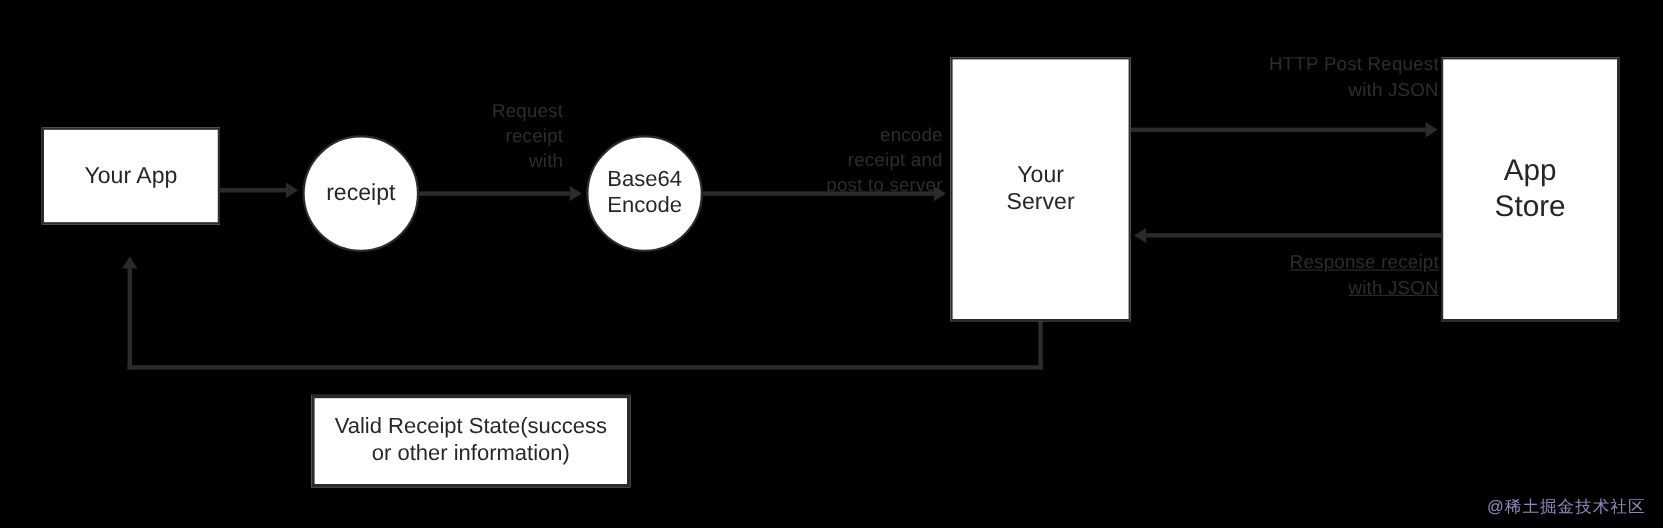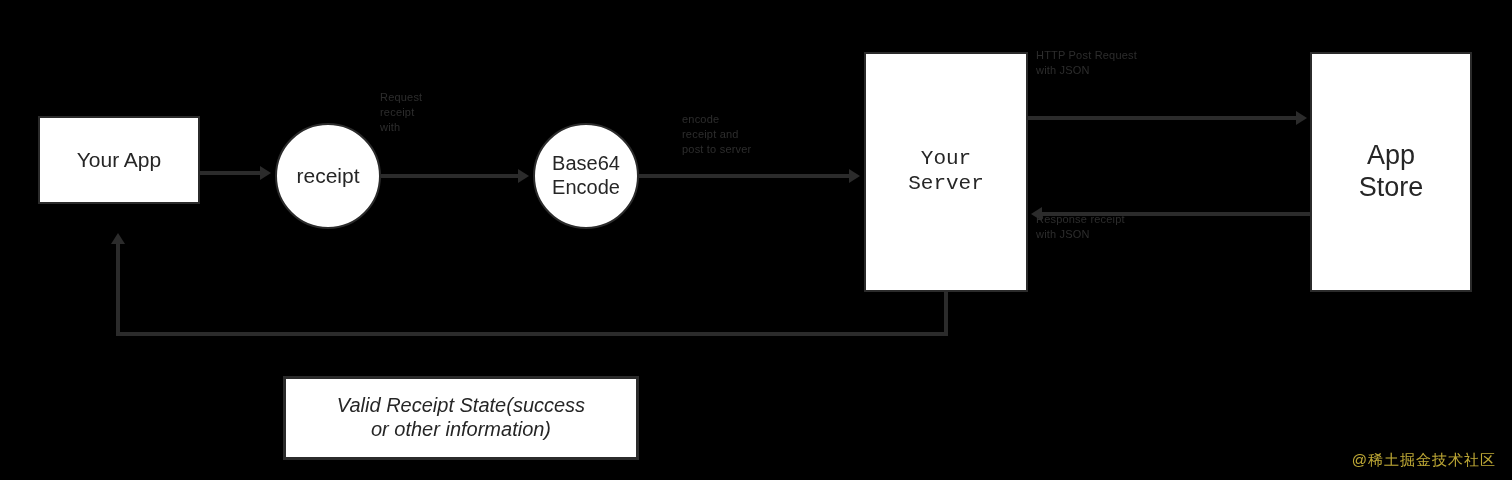--- a/index.html
+++ b/index.html
@@ -31,22 +31,22 @@
     z-index: 3;
   }
   .node.rect { border-radius: 0; }
   .node.circle { border-radius: 50%; }
 
   #node-your-app   { left: 38px;   top: 116px; width: 162px; height: 88px; font-size: 21px; }
   #node-receipt    { left: 275px;  top: 123px; width: 106px; height: 106px; font-size: 21px; }
   #node-base64     { left: 533px;  top: 123px; width: 106px; height: 106px; font-size: 20px; text-align: right; }
   #node-your-server{ left: 864px;  top: 52px;  width: 164px; height: 240px; font-size: 21px; }
   #node-app-store  { left: 1310px; top: 52px;  width: 162px; height: 240px; font-size: 27px; }
-  #node-valid-state{ left: 283px;  top: 376px; width: 356px; height: 84px;  font-size: 20px;
-                     border-width: 3px; font-style: italic; }
+  #node-valid-state{ left: 283px;  top: 359px; width: 290px; height: 84px;  font-size: 20px;
+                     border-width: 3px; }
 
   
   .edge {
     position: absolute;
     background: #2b2b2b;
     z-index: 1;
   }
   .edge.h { height: 4px; }
   .edge.v { width: 4px; }
 
@@ -68,39 +68,39 @@
   .arrow.up {
     border-left: 7px solid transparent;
     border-right: 7px solid transparent;
     border-bottom: 11px solid #2b2b2b;
   }
 
   
   .edge-label {
     position: absolute;
     color: #2d2d2d;
-    font-size: 11px;
+    font-size: 17px;
     line-height: 1.35;
-    text-align: left;
+    text-align: right;
     white-space: pre-line;
     z-index: 2;
     letter-spacing: 0.2px;
   }
 
   #label-receipt-b64 { left: 380px;  top: 90px;  width: 132px; }
   #label-b64-server  { left: 682px;  top: 112px; width: 175px; }
   #label-server-store{ left: 1036px; top: 48px;  width: 272px; }
-  #label-store-server{ left: 1036px; top: 212px; width: 272px; }
+  #label-store-server{ left: 1036px; top: 228px; width: 272px; text-decoration: underline; }
 
   
   #watermark {
     position: absolute;
     right: 16px;
     bottom: 10px;
-    color: #fde047;
+    color: #c4b5fd;
     font-size: 15px;
     opacity: 0.75;
     z-index: 5;
     letter-spacing: 1px;
   }
 </style>
 </head>
 <body>
 
 <div id="canvas">
@@ -146,21 +146,21 @@
   <div class="node circle" id="node-receipt">
     <span>receipt</span>
   </div>
 
   <div class="node circle" id="node-base64">
     <span style="white-space:pre-line;">Base64
 Encode</span>
   </div>
 
   <div class="node rect" id="node-your-server">
-    <span style="white-space:pre-line;font-family:Liberation Mono, monospace;">Your
+    <span style="white-space:pre-line;">Your
 Server</span>
   </div>
 
   <div class="node rect" id="node-app-store">
     <span style="white-space:pre-line;">App
 Store</span>
   </div>
 
   <div class="node rect" id="node-valid-state">
     <span style="white-space:pre-line;">Valid Receipt State(success

